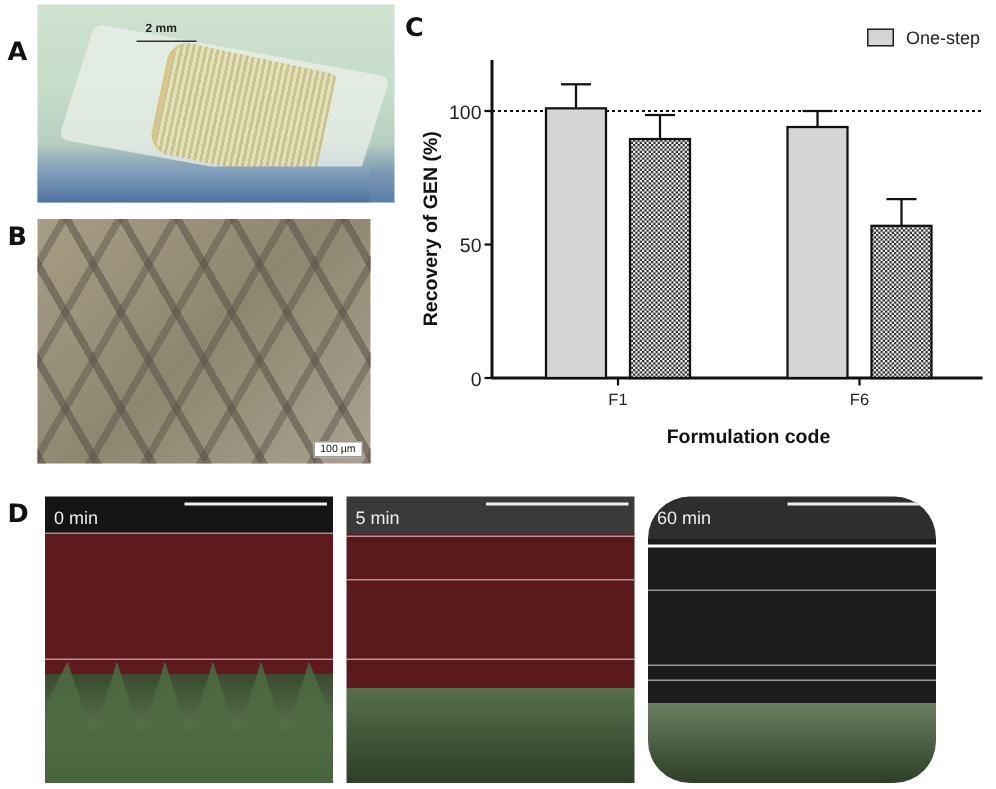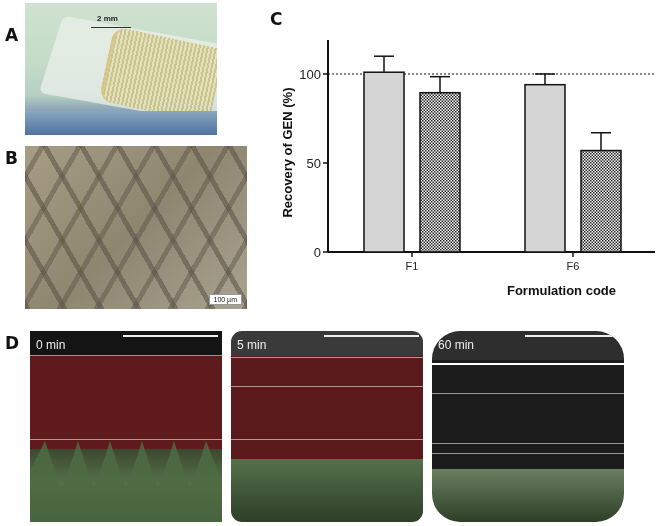--- a/index.html
+++ b/index.html
@@ -1,36 +1,36 @@
 <!DOCTYPE html>
 <html><head>
 <meta charset="utf-8">
 <style>
   html,body{margin:0;padding:0;background:#fff;}
   body{width:664px;height:526px;position:relative;overflow:hidden;font-family:"Liberation Sans",sans-serif;}
   .panel-letter{position:absolute;font-weight:bold;font-size:17px;color:#111;font-family:"DejaVu Sans",sans-serif;}
   .photo{position:absolute;overflow:hidden;}
   
-  #pa{left:25px;top:3px;width:192px;height:132px;background:linear-gradient(180deg,#cfe2cf 0%,#c4dcc8 45%,#b7cfc2 70%,#7b97b3 85%,#5a7ea8 100%);}
+  #pa{left:25px;top:3px;width:238px;height:132px;background:linear-gradient(180deg,#cfe2cf 0%,#c4dcc8 45%,#b7cfc2 70%,#7b97b3 85%,#5a7ea8 100%);}
   .a-film{position:absolute;left:22px;top:30px;width:205px;height:78px;background:rgba(235,240,235,.75);transform:skewX(-8deg) rotate(10deg);border-radius:6px;}
   .a-array{position:absolute;left:80px;top:34px;width:110px;height:76px;transform:rotate(12deg);
     background:repeating-linear-gradient(90deg,#c7c08a 0 2px,#e6e1b5 2px 4px);border-left:3px solid #d8c27a;border-radius:14px 4px 4px 14px;opacity:.9}
   .a-base{position:absolute;left:0;top:108px;width:222px;height:24px;background:linear-gradient(180deg,#8aa6c0,#4f73a0);}
   .a-scale{position:absolute;left:66px;top:24px;width:40px;border-top:1px solid #333;}
   .a-scale-label{position:absolute;left:72px;top:11px;font-size:8px;font-weight:bold;color:#222;}
   
   #pb{left:25px;top:146px;width:222px;height:163px;background:
       repeating-linear-gradient(60deg,rgba(90,80,70,.55) 0 5px,transparent 5px 32px),
       repeating-linear-gradient(-60deg,rgba(90,80,70,.45) 0 5px,transparent 5px 32px),
       linear-gradient(135deg,#a79d85,#8f8670 50%,#a9a290);}
   .b-scale{position:absolute;right:5px;bottom:4px;background:#fff;border:1px solid #999;font-size:7px;padding:1px 4px;color:#111;}
   
   #chart{position:absolute;left:260px;top:0;width:404px;height:310px;}
   .ylabel{position:absolute;left:-58px;top:145px;width:170px;transform:rotate(-90deg);text-align:center;font-weight:bold;font-size:13px;color:#111;}
-  .xlabel{position:absolute;left:156px;top:283px;width:200px;text-align:right;font-weight:bold;font-size:13px;color:#111;}
+  .xlabel{position:absolute;left:139px;top:283px;width:200px;text-align:center;font-weight:bold;font-size:13px;color:#111;}
   .legend{position:absolute;left:318px;top:14px;font-size:12px;color:#222;}
   .leg-row{display:flex;align-items:center;height:22px;}
   .sw{width:16px;height:10px;border:1.5px solid #222;margin-right:8px;}
   .sw1{background:#d5d5d5;}
   .sw2{background:repeating-conic-gradient(#222 0 25%,#fff 0 50%) 0 0/3px 3px;}
   
   .oct{position:absolute;top:331px;width:192px;height:191px;overflow:hidden;}
   .oct-label{position:absolute;left:6px;top:7px;color:#eee;font-size:12px;}
   .oct-scale{position:absolute;right:4px;top:4px;width:95px;height:2px;background:#eee;}
   .oct-line{position:absolute;left:0;right:0;height:1px;background:rgba(255,255,255,.55);}
@@ -86,36 +86,40 @@
         <line x1="275" y1="73.99999999999997" x2="295" y2="73.99999999999997" stroke="#111" stroke-width="1.5"></line>
         <rect x="265" y="84.68" width="40" height="167.32" fill="#d5d5d5" stroke="#111" stroke-width="1.5"></rect>
         <line x1="341" y1="150.54000000000002" x2="341" y2="132.73999999999998" stroke="#111" stroke-width="1.5"></line>
         <line x1="331" y1="132.73999999999998" x2="351" y2="132.73999999999998" stroke="#111" stroke-width="1.5"></line>
         <rect x="321" y="150.54000000000002" width="40" height="101.45999999999998" fill="url(#chk)" stroke="#111" stroke-width="1.5"></rect>
       </g>
   </svg>
   <div class="ylabel">Recovery of GEN (%)</div>
   <div class="xlabel">Formulation code</div>
   <div class="legend">
+    <div class="leg-row">
+      <span class="sw sw1"></span>
+      <span>One-step</span>
+    </div>
   </div>
 </div>
 
 <div class="panel-letter" style="left:5px;top:333px;">D</div>
 
 <div class="oct" style="left:30px;background:linear-gradient(180deg,#141414 0 13%,#5e1a1c 13% 62%,#3a4a30 62%,#56704a 80%,#2d3f26 100%);">
   <div class="oct-line" style="top:24px"></div>
     <div class="oct-line" style="top:108px"></div>
   <svg width="192" height="191" style="position:absolute;left:0;top:0">
     <path d="M0,110 L0,140 L15,110 L32,160 L48,110 L64,160 L80,110 L96,160 L112,110 L128,160 L144,110 L160,160 L176,110 L192,150 L192,191 L0,191Z" fill="#4e6b43" opacity=".85"></path>
   </svg>
   <div class="oct-label">0 min</div>
   <div class="oct-scale"></div>
 </div>
 
-<div class="oct" style="left:231px;background:linear-gradient(180deg,#3a3a3a 0 13%,#5a1a1c 13% 67%,#55704a 67%,#2e3f27 100%);border-radius:11px;">
+<div class="oct" style="left:231px;background:linear-gradient(180deg,#3a3a3a 0 13%,#5a1a1c 13% 67%,#55704a 67%,#2e3f27 100%);">
   <div class="oct-line" style="top:26px"></div>
     <div class="oct-line" style="top:55px"></div>
     <div class="oct-line" style="top:108px"></div>
   <div class="oct-label">5 min</div>
   <div class="oct-scale"></div>
 </div>
 
 <div class="oct" style="left:432px;background:linear-gradient(180deg,#2e2e2e 0 15%,#1c1c1c 15% 72%,#6a8060 72%,#2e3f27 100%);border-radius:28px;">
   <div class="oct-line" style="top:32px;background:#fff;height:2px"></div>
     <div class="oct-line" style="top:62px"></div>

